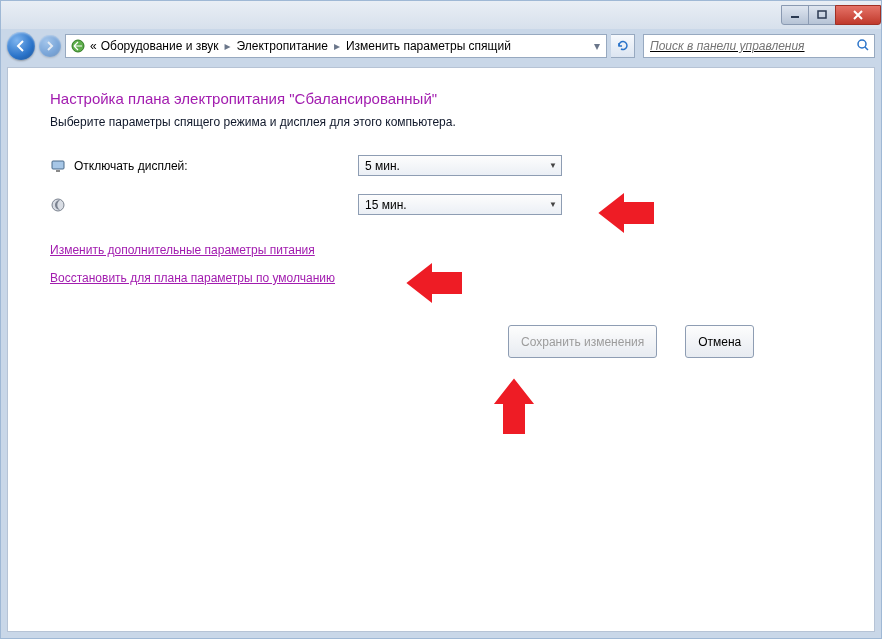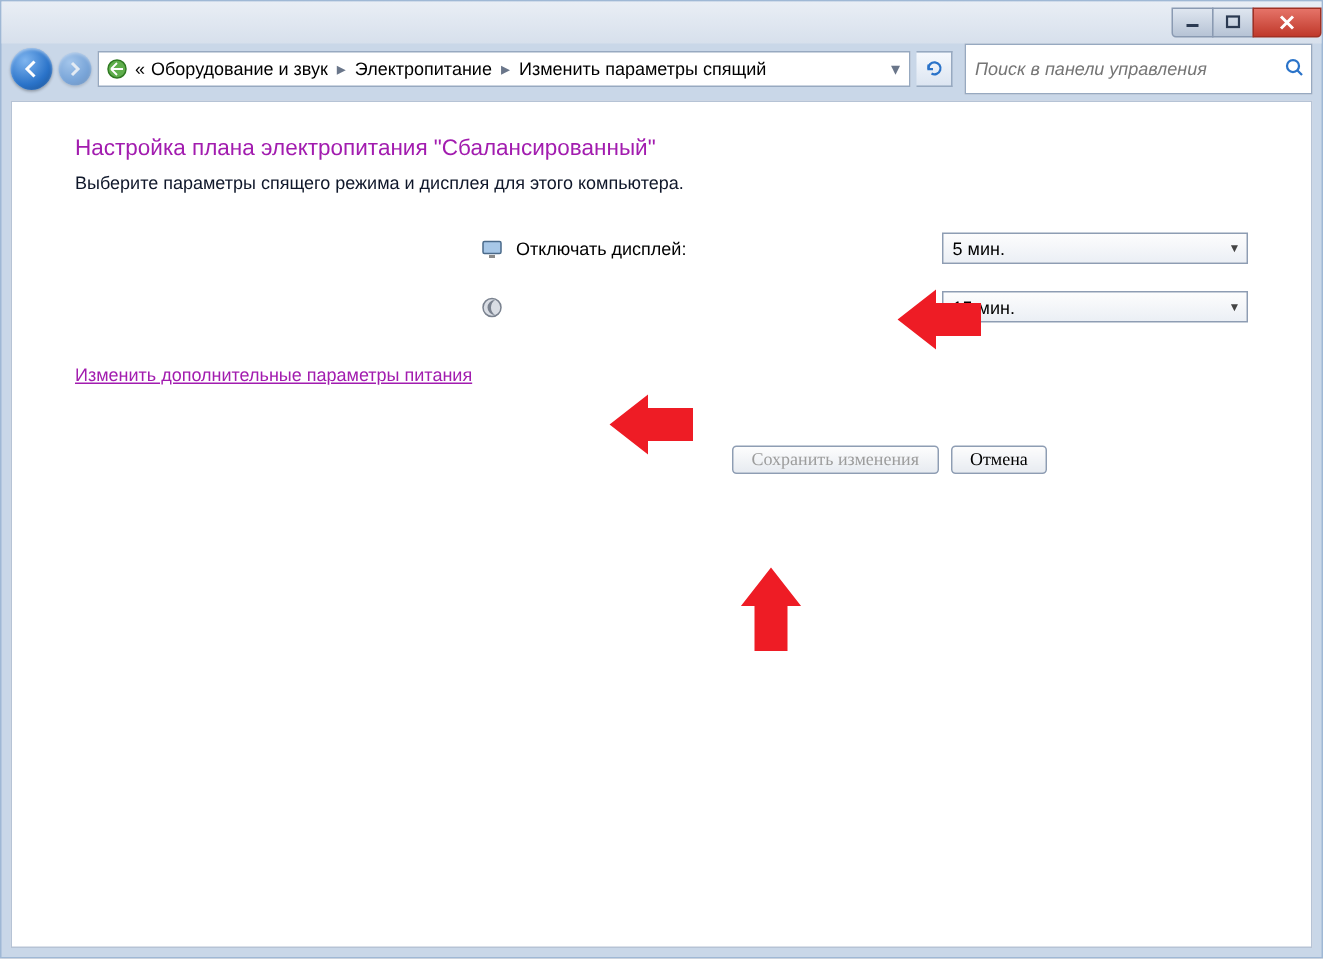--- a/index.html
+++ b/index.html
@@ -78,22 +78,23 @@
     background: linear-gradient(#f6f9fd,#dce5f1);
     border: 1px solid #97a9c0;
     border-left: none;
     display: flex; align-items: center; justify-content: center;
   }
   .search-box {
     width: 232px; height: 24px;
     background: #fff;
     border: 1px solid #97a9c0;
     display: flex; align-items: center;
-    padding: 16px 4px;
+    padding: 6px 4px;
     margin-left: 4px;
+    text-decoration: underline;
   }
   .search-box input {
     flex: 1; border: none; outline: none;
     font-style: italic; color: #8c8c8c; font-size: 12px;
     font-family: inherit;
     background: transparent;
   }
   .search-icon { color: #2a73c9; }
   .content-area {
     position: absolute;
@@ -109,21 +110,20 @@
   }
   .page-subtitle {
     color: #0f172a;
     font-size: 12px;
     margin-bottom: 26px;
   }
   .setting-row {
     display: flex;
     align-items: center;
     margin-bottom: 18px;
-    justify-content: flex-end;
   }
   .setting-label-wrap {
     display: flex; align-items: center; gap: 8px;
     width: 308px;
   }
   .setting-icon { width: 16px; height: 16px; display:flex;align-items:center;justify-content:center;}
   .setting-label { color: #000; }
   .setting-select {
     width: 204px; height: 21px;
     border: 1px solid #8e9db3;
@@ -141,28 +141,28 @@
     display: inline-block;
     margin-bottom: 14px;
   }
   .button-row {
     margin-top: 26px;
     display: flex;
     gap: 8px;
     margin-left: 438px;
   }
   .btn {
-    height: 19px;
+    height: 33px;
     padding: 0 12px;
     border: 1px solid #8e9db3;
     background: linear-gradient(#fdfdfd,#e7ebf1);
     border-radius: 3px;
     font-size: 12px;
-    font-family: Liberation Serif, serif;
-    display: flex; align-items: center;
+    font-family: Liberation Sans, sans-serif;
+    display: flex; align-items: center; margin-left: 20px;
   }
   .btn.disabled { color: #9c9c9c; }
   
   .arrow {
     position: absolute;
     pointer-events: none;
   }
   .arrow svg { overflow: visible; }
 </style>
 </head>
@@ -265,20 +265,21 @@
         </span>
       </div>
       <div class="setting-select">
         <span>15 мин.</span>
         <span class="dd-arrow">▼</span>
       </div>
     </div>
 
     <div class="links-block">
       <div><a class="link">Изменить дополнительные параметры питания</a></div>
+      <div><a class="link">Восстановить для плана параметры по умолчанию</a></div>
     </div>
 
     <div class="button-row">
       <button class="btn disabled">Сохранить изменения</button>
       <button class="btn">Отмена</button>
     </div>
 
     <div class="arrow" style="left:590px; top:125px;">
       <svg width="60" height="40">
           <path d="M55 10 L55 30 L25 30 L25 38 L2 20 L25 2 L25 10 Z" fill="#ee1c25" stroke="#ee1c25" stroke-width="2" transform="translate(0,0)"></path>

